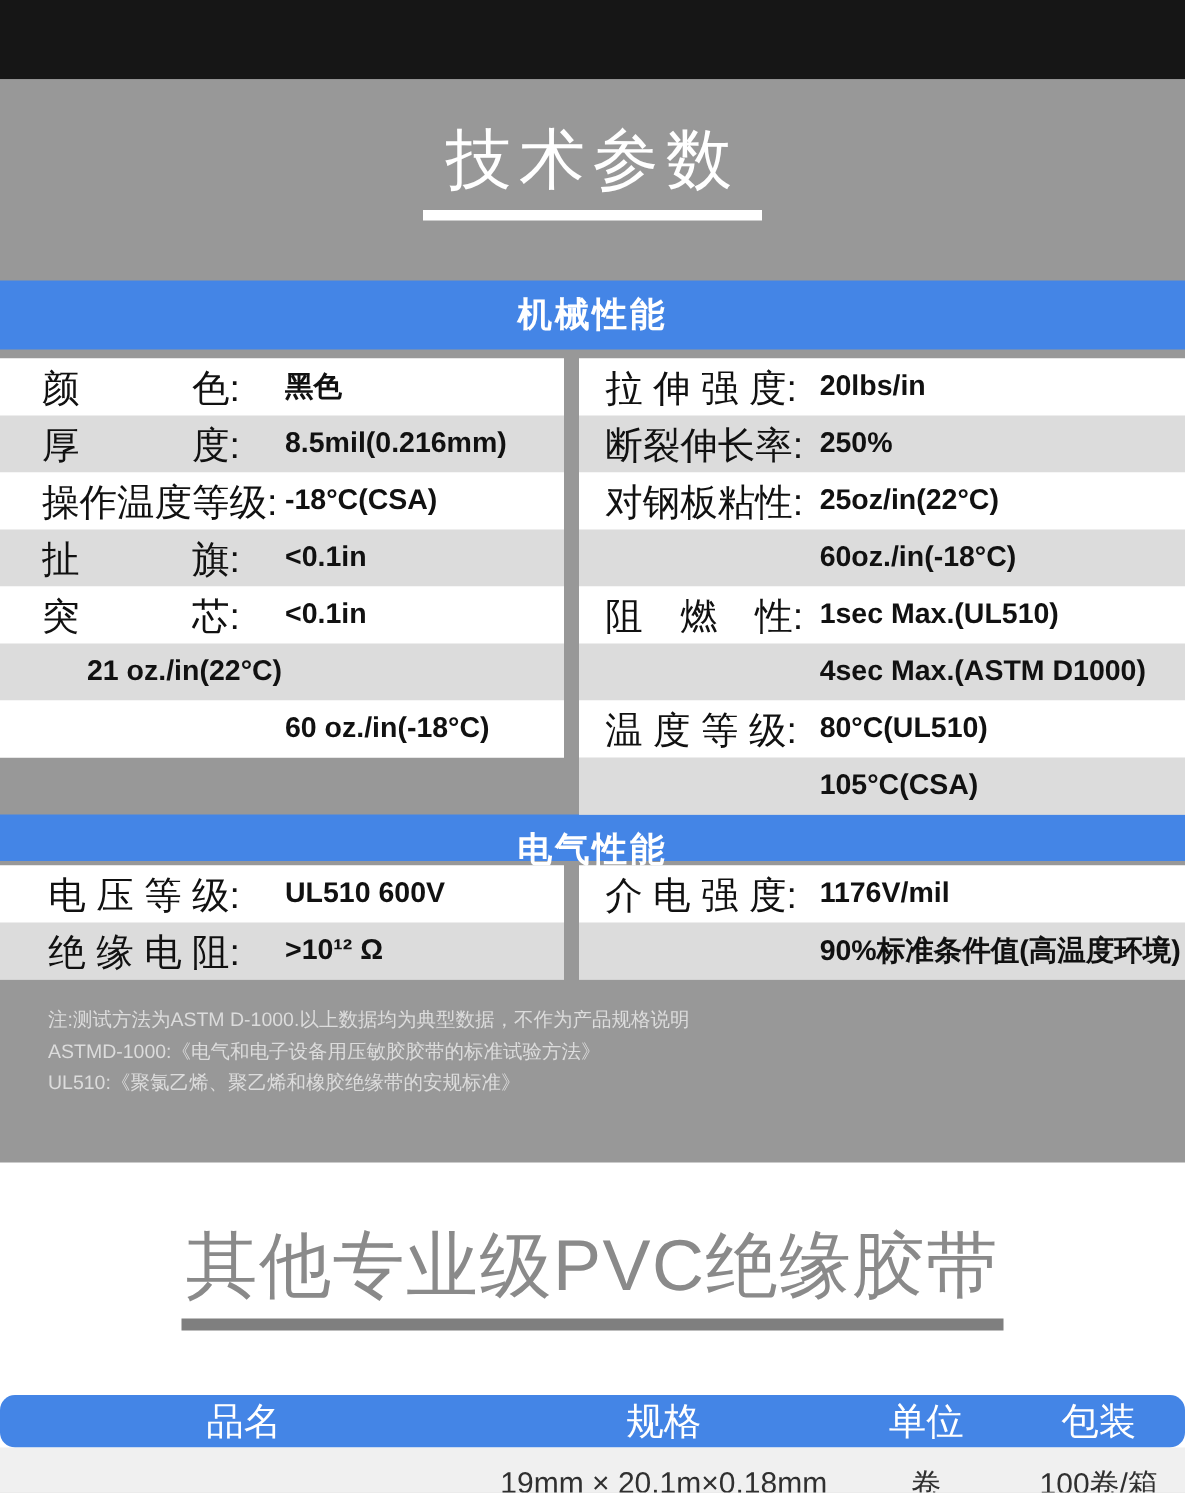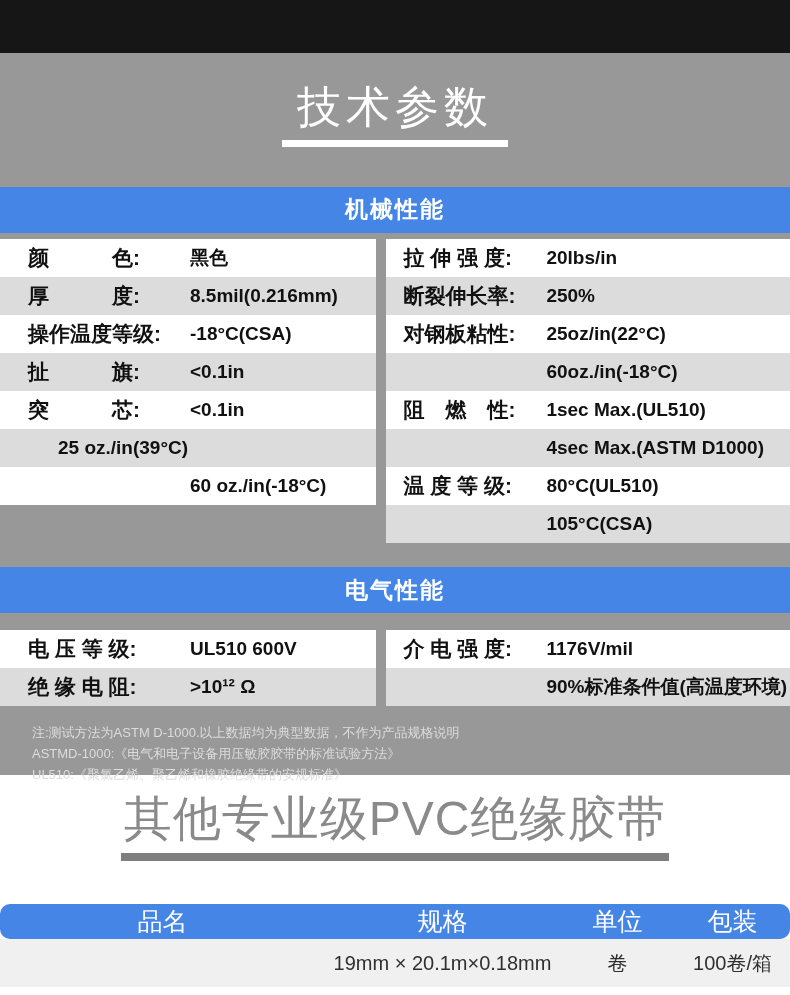--- a/index.html
+++ b/index.html
@@ -17,52 +17,52 @@
   }
   .main-title-underline {
     width:226px; height:7px; background:#ffffff; margin:9px auto 0 auto;
   }
 
   .section-bar {
     background:#4485e6; color:#ffffff; text-align:center;
     font-size:23px; font-weight:700; letter-spacing:2px;
   }
   .section-bar.mech { height:46px; line-height:44px; margin-top:40px; }
-  .section-bar.elec { height:46px; line-height:47px; margin-top:24px; }
+  .section-bar.elec { height:31px; line-height:47px; }
 
   .tables-row { display:flex; align-items:flex-start; margin-top:6px; }
   .tables-row .gap { width:10px; flex:0 0 10px; }
   .spec-table { background:#ffffff; }
   .spec-table.left-col { width:388px; }
   .spec-table.right-col { width:416px; }
 
   .spec-row {
     display:flex; align-items:center; height:38px; background:#ffffff;
     color:#111111;
   }
   .spec-row.alt { background:#dcdcdc; }
   .left-col  .spec-row { padding-left:28px; }
   .right-col .spec-row { padding-left:17px; }
   .spec-label {
-    font-size:21px; font-weight:700; white-space:pre; flex:0 0 auto;
+    font-size:25px; font-weight:400; white-space:pre; flex:0 0 auto;text-align:right;
   }
   .left-col  .spec-label { width:132px; }
   .right-col .spec-label { width:125px; }
   .spec-value { font-size:19px; font-weight:700; white-space:pre; }
   .left-col  .spec-value { margin-left:30px; }
   .right-col .spec-value { margin-left:18px; }
 
   .notes { margin:16px 0 0 32px; }
   .note-line {
     color:#dcdcdc; font-size:13px; line-height:21px; white-space:pre;
   }
 
   .white-section { background:#ffffff; }
   .sub-title {
-    margin-top:16px; text-align:center; color:#8a8a8a;
+    margin-top:42px; text-align:center; color:#8a8a8a;
     font-size:48px; font-weight:400; line-height:56px; letter-spacing:1px;
   }
   .sub-title-underline {
     width:548px; height:8px; background:#7f7f7f; margin:6px auto 0 auto;
   }
 
   .products-table { margin-top:43px; }
   .products-header {
     display:flex; background:#4485e6; height:35px; align-items:center;border-radius:10px;
   }
@@ -106,21 +106,21 @@
         </div>
       <div class="spec-row alt">
           <span class="spec-label">扯　　　旗:</span>
           <span class="spec-value">&lt;0.1in</span>
         </div>
       <div class="spec-row">
           <span class="spec-label">突　　　芯:</span>
           <span class="spec-value">&lt;0.1in</span>
         </div>
       <div class="spec-row alt">
-          <span class="spec-value">25 oz./in(39°C)</span>
+          <span class="spec-value">21 oz./in(22°C)</span>
         </div>
       <div class="spec-row">
           <span class="spec-label"></span>
           <span class="spec-value">60 oz./in(-18°C)</span>
         </div>
     </div>
     <div class="gap"></div>
     <div class="spec-table right-col">
       <div class="spec-row">
           <span class="spec-label">拉 伸 强 度:</span>
@@ -152,21 +152,21 @@
         </div>
       <div class="spec-row alt">
           <span class="spec-label"></span>
           <span class="spec-value">105°C(CSA)</span>
         </div>
     </div>
   </div>
 
   <div class="section-bar elec">电气性能</div>
 
-  <div class="tables-row" style="margin-top:17px;">
+  <div class="tables-row" style="margin-top:3px;">
     <div class="spec-table left-col">
       <div class="spec-row">
           <span class="spec-label">电 压 等 级:</span>
           <span class="spec-value">UL510 600V</span>
         </div>
       <div class="spec-row alt">
           <span class="spec-label">绝 缘 电 阻:</span>
           <span class="spec-value">&gt;10¹² Ω</span>
         </div>
     </div>

